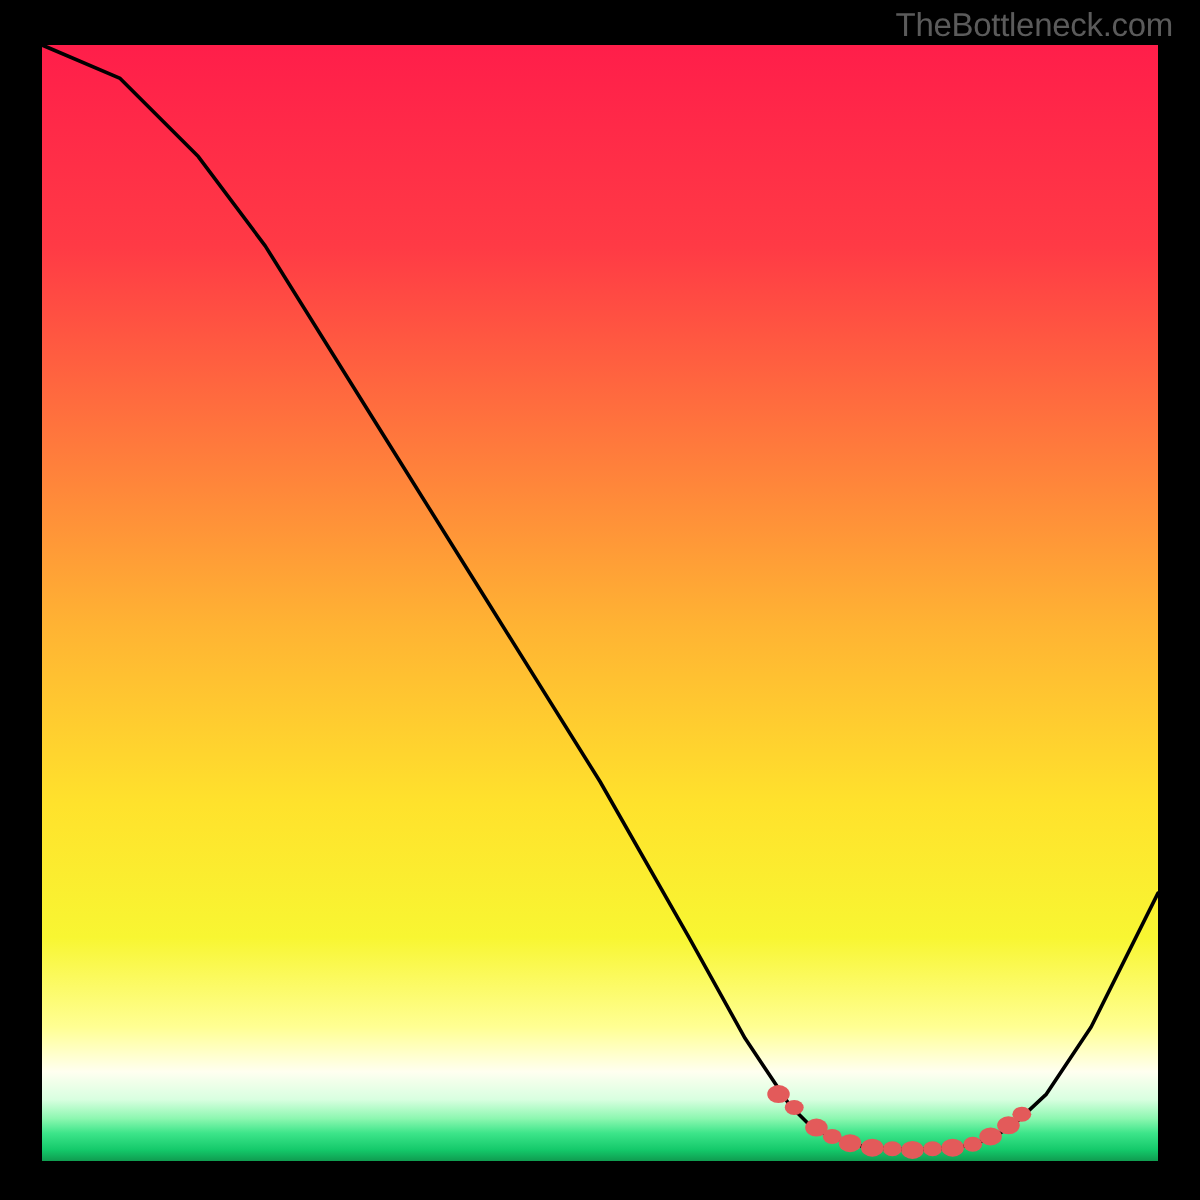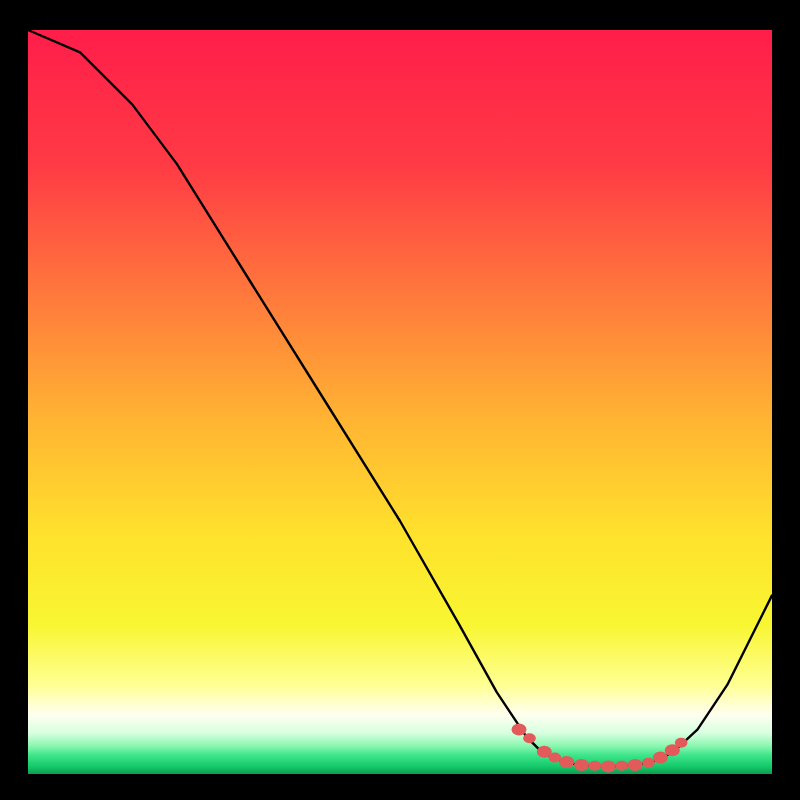--- a/index.html
+++ b/index.html
@@ -30,20 +30,21 @@
   svg.plot {
     position: absolute;
     left: 0;
     top: 0;
   }
 </style>
 </head>
 <body>
 
 <div class="stage">
+  <div class="attribution">TheBottleneck.com</div>
 
   <svg class="plot" width="800" height="800" viewBox="0 0 800 800">
     <defs>
       <linearGradient id="heat" x1="0" y1="0" x2="0" y2="1">
           <stop offset="0%" stop-color="#ff1e4a"></stop>
           <stop offset="18%" stop-color="#ff3a45"></stop>
           <stop offset="36%" stop-color="#ff7a3c"></stop>
           <stop offset="52%" stop-color="#ffb333"></stop>
           <stop offset="68%" stop-color="#ffe22c"></stop>
           <stop offset="80%" stop-color="#f8f632"></stop>

